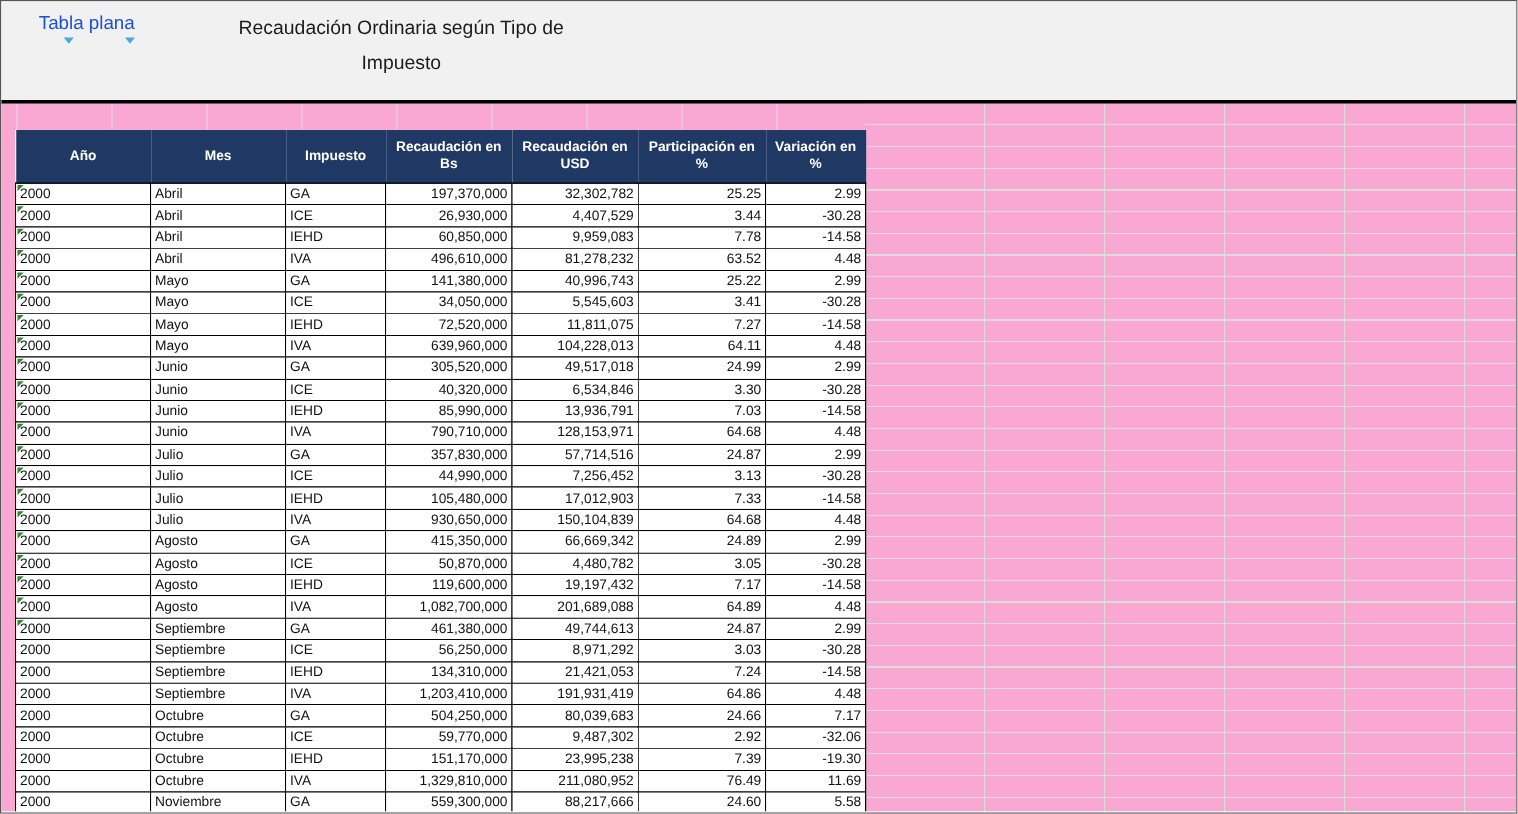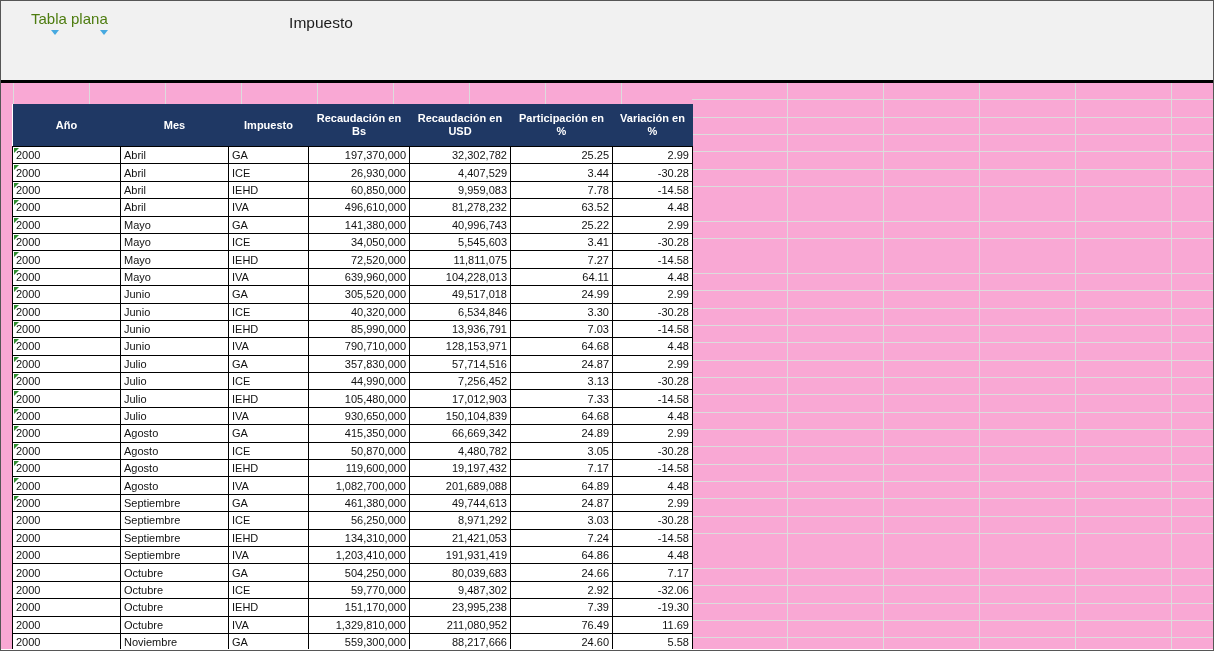--- a/index.html
+++ b/index.html
@@ -13,21 +13,21 @@
     position:relative;height:79px;background:#f1f1f1;
     border-bottom:3px solid #000;box-sizing:content-box;
   }
   .logo{position:absolute;left:13px;top:4px;width:160px;height:64px;}
   .logo-text{font-size:31px;font-weight:700;color:#1f3864;line-height:32px;letter-spacing:0;}
   .chev{position:absolute;width:0;height:0;
     border-left:4px solid transparent;border-right:4px solid transparent;
     border-top:5px solid #47a9e0;}
   .chev.c1{left:37px;top:25px;}
   .chev.c2{left:86px;top:25px;}
-  .logo-sub{margin-top:5px;margin-left:17px;font-size:15px;color:#4d7c0f;}
+  .logo-sub{margin-top:5px;margin-left:17px;font-size:15px;color:#1d4ed8;}
   .title{
     position:absolute;left:150px;top:8px;width:340px;text-align:center;
     font-size:15.5px;color:#1c1c1c;line-height:28px;font-weight:400;
   }
   
   .sheet{position:relative;height:566px;background:#f9a8d4;overflow:hidden;}
   .strip-grid{
     position:absolute;left:0;top:0;width:692px;height:21px;
     background:repeating-linear-gradient(to right,transparent 0 75px,#dcdcdc 75px 76px);
     background-position:-63px 0;
@@ -65,20 +65,21 @@
 
 <div class="page">
 
   <header class="topband">
     <div class="logo">
       <i class="chev c1"></i>
       <i class="chev c2"></i>
       <div class="logo-sub">Tabla plana</div>
     </div>
     <div class="title">
+      <div>Recaudación Ordinaria según Tipo de</div>
       <div>Impuesto</div>
     </div>
   </header>
 
   <div class="sheet">
     <div class="strip-grid"></div>
     <div class="right-grid"></div>
 
     <table class="datatable">
       <colgroup id="cols">

